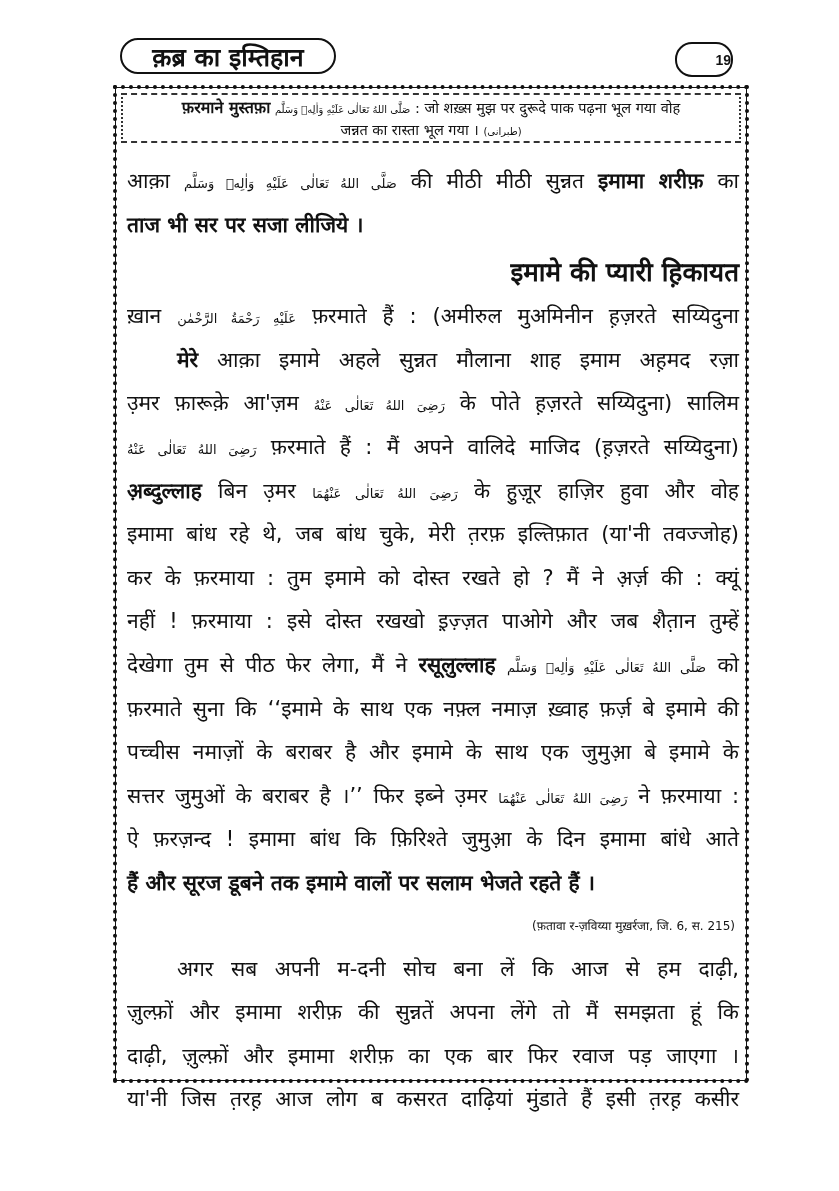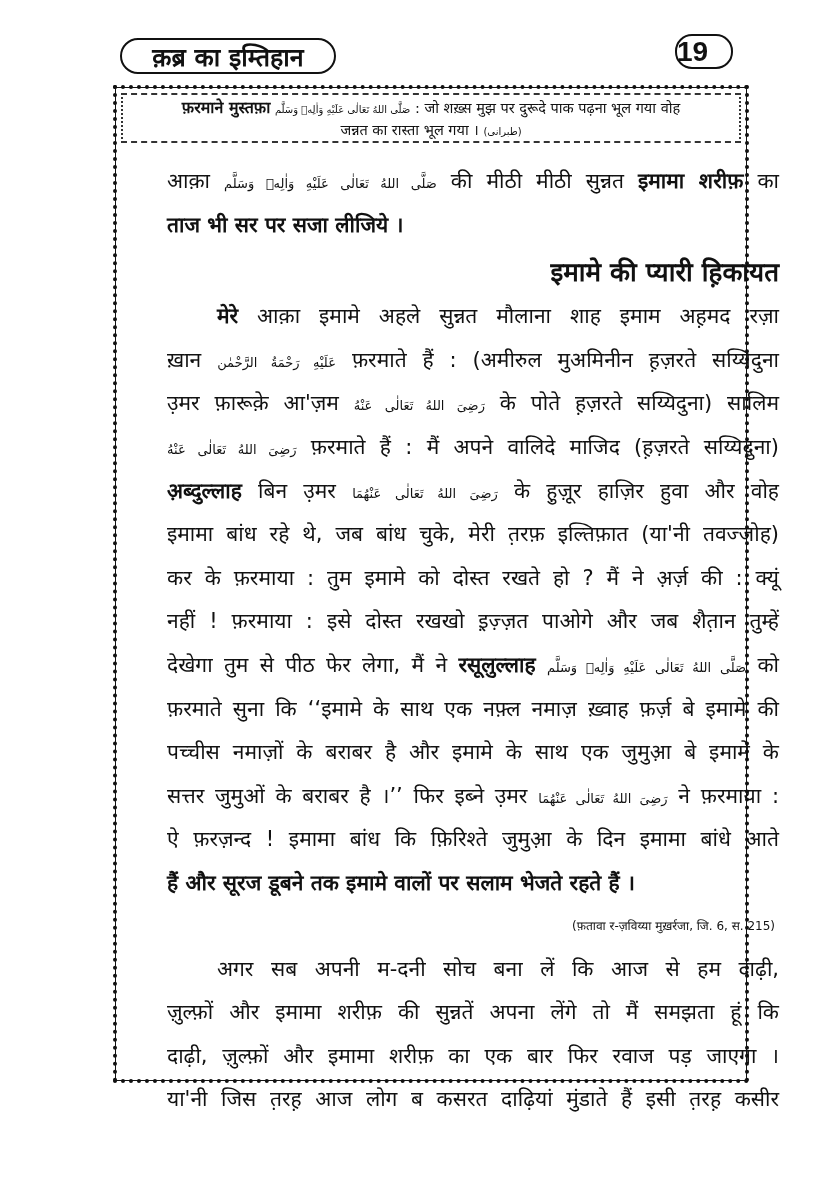--- a/index.html
+++ b/index.html
@@ -2,38 +2,38 @@
 <html><head>
 <meta charset="utf-8">
 <style>
   html, body { margin: 0; padding: 0; background: #ffffff; }
   body { width: 839px; height: 1191px; position: relative; overflow: hidden;
          font-family: "DejaVu Sans", "Liberation Sans", sans-serif; color: #111; }
 
   .title-pill { position: absolute; left: 120px; top: 38px; width: 212px; height: 32px;
                 border: 2.5px solid #111; border-radius: 18px; display: flex;
                 align-items: center; justify-content: center; font-size: 25px; font-weight: bold; }
-  .page-pill { position: absolute; left: 675px; top: 34px; width: 54px; height: 31px;
+  .page-pill { position: absolute; left: 675px; top: 42px; width: 54px; height: 31px;
                border: 2.5px solid #111; border-radius: 17px; display: flex;
-               align-items: center; justify-content: flex-start; font-size: 28px; font-weight: bold;
+               align-items: center; justify-content: flex-end; font-size: 14px; font-weight: bold;
                font-family: "Liberation Sans", sans-serif; }
 
   .frame { position: absolute; left: 113px; top: 85px; width: 636px; height: 998px;
            border: 4px dotted #111; box-sizing: border-box; }
   .frame::before { content: ""; position: absolute; inset: -2px; border: 1.5px solid #111; pointer-events: none; }
 
   .hadith-box { position: absolute; left: 121px; top: 93px; width: 620px; height: 50px;
                 border-top: 2px dashed #333; border-bottom: 2px dashed #333;
                 border-left: 2px dotted #333; border-right: 2px dotted #333;
                 box-sizing: border-box; padding: 2px 8px; font-size: 14.5px; line-height: 21px; text-align: center; }
   .hadith-label { font-weight: bold; font-size: 16px; font-family: "DejaVu Serif", serif; }
   .arabic-small { font-size: 10px; font-family: "DejaVu Sans", sans-serif; direction: rtl; unicode-bidi: isolate; }
   .arabic { font-size: 13px; font-family: "DejaVu Sans", sans-serif; unicode-bidi: isolate; }
 
-  .content { position: absolute; left: 127px; top: 160px; width: 612px; margin-left: 40px; }
+  .content { position: absolute; left: 127px; top: 160px; width: 612px; }
   .line { font-size: 21px; line-height: 43.6px; white-space: nowrap; text-align: justify;
           text-align-last: justify; height: 43.6px; }
   .line.last { text-align-last: left; font-weight: bold; }
   .indent { padding-left: 50px; }
   .heading { font-size: 26px; font-weight: bold; text-align: right; line-height: 50px; height: 48px; }
   .citation { font-size: 12px; text-align: right; line-height: 40px; height: 42px; padding-right: 4px; }
   b { font-weight: bold; }
 </style>
 </head>
 <body>
@@ -66,28 +66,28 @@
     <span>की मीठी मीठी सुन्नत</span>
     <b>इमामा शरीफ़</b>
     <span>का</span>
   </div>
   <div class="line last">
     <span>ताज भी सर पर सजा लीजिये ।</span>
   </div>
 
   <div class="heading">इमामे की प्यारी ह़िकायत</div>
 
-  <div class="line indent">
-    <b>मेरे</b>
-    <span>आक़ा इमामे अहले सुन्नत मौलाना शाह इमाम अह़मद रज़ा</span>
-  </div>
   <div class="line">
     <span>ख़ान</span>
     <span class="arabic">عَلَيْهِ رَحْمَةُ الرَّحْمٰن</span>
     <span>फ़रमाते हैं : (अमीरुल मुअमिनीन ह़ज़रते सय्यिदुना</span>
+  </div>
+  <div class="line indent">
+    <b>मेरे</b>
+    <span>आक़ा इमामे अहले सुन्नत मौलाना शाह इमाम अह़मद रज़ा</span>
   </div>
   <div class="line">
     <span>उ़मर फ़ारूके़ आ'ज़म</span>
     <span class="arabic">رَضِیَ اللهُ تَعَالٰى عَنْهُ</span>
     <span>के पोते ह़ज़रते सय्यिदुना) सालिम</span>
   </div>
   <div class="line">
     <span class="arabic">رَضِیَ اللهُ تَعَالٰى عَنْهُ</span>
     <span>फ़रमाते हैं : मैं अपने वालिदे माजिद (ह़ज़रते सय्यिदुना)</span>
   </div>

